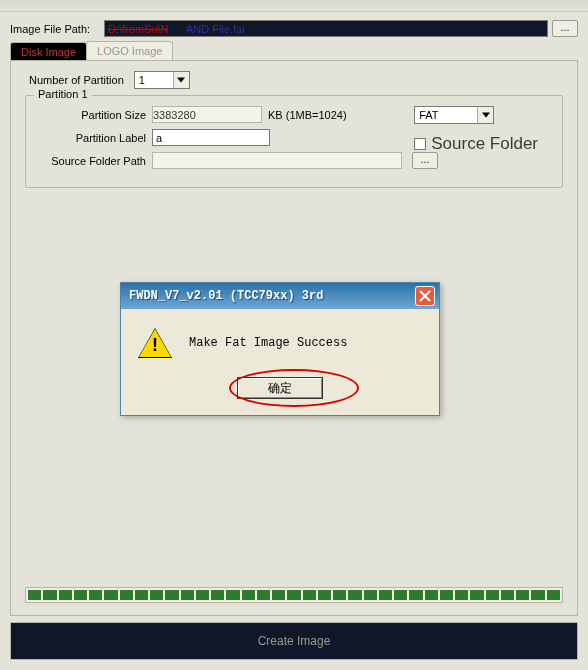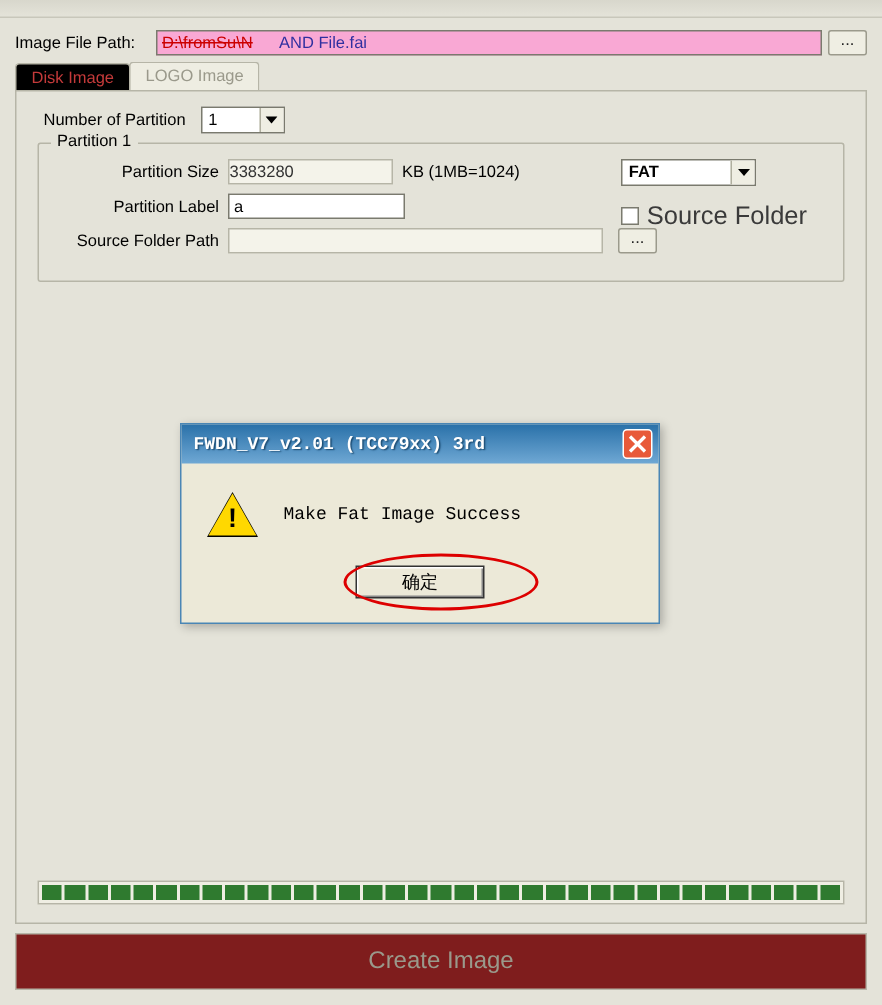--- a/index.html
+++ b/index.html
@@ -3,21 +3,21 @@
 <meta charset="utf-8">
 <style>
   * { box-sizing: border-box; margin: 0; padding: 0; }
   body { font-family: Tahoma, Arial, sans-serif; font-size: 11px; background: #e4e3d9; width: 588px; height: 670px; overflow: hidden; position: relative; }
   .top-bar { height: 12px; background: linear-gradient(#d8d7cc,#e4e3d9); border-bottom: 1px solid #c8c7bb; position: relative; }
   .main { padding: 8px 10px; }
 
   .row { display: flex; align-items: center; margin-bottom: 4px; gap: 4px; }
   .label { color: #000; }
   .filepath-label { width: 90px; }
-  .filepath-input { flex: 1; height: 17px; border: 1px solid #7a7a6e; background: #f9a8d4; padding: 0 3px; color: #c00; text-decoration: line-through; font-size: 11px; }
+  .filepath-input { flex: 1; height: 17px; border: 1px solid #7a7a6e; background: #0f172a; padding: 0 3px; color: #c00; text-decoration: line-through; font-size: 11px; }
   .filepath-suffix { position: absolute; left: 176px; color: #3030a0; font-size: 11px; pointer-events:none; }
   .browse-btn { width: 26px; height: 17px; background: #efeee3; border: 1px solid #9b9a8c; border-radius: 2px; color: #222; text-align: center; line-height: 13px; cursor: pointer; font-size:11px; }
 
   .tabs { display: flex; margin-top: 2px; }
   .tab { padding: 3px 10px; background: #eeede2; border: 1px solid #b6b5a7; border-bottom: none; font-size: 11px; color: #333; cursor: pointer; border-top-left-radius: 3px; border-top-right-radius: 3px; margin-right: -1px; }
   .tab.active { background: #000000; color: #c43a3a; position: relative; top: 1px; }
   .tab.inactive { color: #9a998b; }
   .tab-body { border: 1px solid #b6b5a7; background: #e4e3d9; padding: 10px 12px 14px 12px; height: 556px; position: relative; }
 
   .num-part-row { display: flex; align-items: center; gap: 10px; margin-bottom: 6px; margin-left: 6px; }
@@ -31,31 +31,31 @@
   .field-row { display: flex; align-items: center; margin-bottom: 6px; gap: 6px; }
   .field-label { width: 110px; text-align: right; color: #000; }
   .ps-input { width: 110px; text-align: left; height: 17px; border: 1px solid #b6b5a7; background: #f4f3ea; color: #333; font-size:11px; }
   .kb-label { color: #000; }
   .pl-input { width: 118px; height: 17px; border: 1px solid #7a7a6e; background: #fff; padding: 0 3px; font-size:11px; color:#000; }
   .path-input { width: 250px; height: 17px; border: 1px solid #b6b5a7; background: #f4f3ea; font-size:11px; padding:0 3px; }
   .small-browse { width: 26px; height: 17px; background: #efeee3; border: 1px solid #9b9a8c; border-radius: 2px; color: #222; text-align: center; line-height: 13px; cursor: pointer; margin-left: 4px; font-size:11px; }
 
   .right-col { position: absolute; right: 14px; top: 0px; display:flex; flex-direction:column; align-items:flex-start; gap:10px; }
   .fat-select { display: inline-flex; align-items: center; border: 1px solid #7a7a6e; background: #fff; height: 18px; }
-  .fat-val { width: 72px; padding: 0 4px; font-size: 11px; font-weight: bold; }
+  .fat-val { width: 62px; padding: 0 4px; font-size: 11px; }
   .chk-row { display: flex; align-items: center; gap: 5px; color: #3a3a3a; font-size:17px; }
   .chk { width: 12px; height: 12px; border: 1px solid #7a7a6e; background: #fff; display:inline-block; }
 
   
   .progress { position: absolute; left: 14px; right: 14px; bottom: 12px; height: 16px; border: 1px solid #b6b5a7; background: #efeee3; display:flex; gap:2px; padding:2px; }
   .pseg { flex:1; background: #2f7a2f; }
 
   
   .create-wrap { position: absolute; left: 10px; right: 10px; bottom: 10px; height: 38px; display:flex; }
-  .create-btn { flex:1; background: #7f1d1d; border: 1px solid #b6b5a7; color: #9a998b; font-size: 16px; display:flex; align-items:center; justify-content:center; cursor:default; }
+  .create-btn { flex:1; background: #0f172a; border: 1px solid #b6b5a7; color: #9a998b; font-size: 12px; display:flex; align-items:center; justify-content:center; cursor:default; }
 
   
   .dialog { position: absolute; left: 120px; top: 282px; width: 320px; background: #ece9d8; border: 1px solid #4a86b5; box-shadow: 2px 2px 6px rgba(0,0,0,.25); z-index: 10; }
   .dlg-title { height: 26px; background: linear-gradient(#2a71a9,#6fa8d4); display:flex; align-items:center; justify-content:space-between; padding: 0 4px 0 8px; color: #fff; font: bold 12px "Courier New", monospace; text-shadow: 1px 1px 1px #1a4a70; }
   .dlg-close { width: 20px; height: 20px; background: #e85a3a; border: 1px solid #fff; border-radius: 3px; display:flex; align-items:center; justify-content:center; cursor:pointer; }
   .dlg-close svg { width: 12px; height: 12px; }
   .dlg-body { padding: 18px 18px 16px 18px; display:flex; flex-direction:column; }
   .dlg-msg-row { display:flex; align-items:center; gap: 18px; }
   .warn-icon { width: 32px; height: 32px; position:relative; }
   .warn-tri { width:0; height:0; border-left:16px solid transparent; border-right:16px solid transparent; border-bottom:28px solid #ffd800; position:absolute; top:2px; left:0; }

